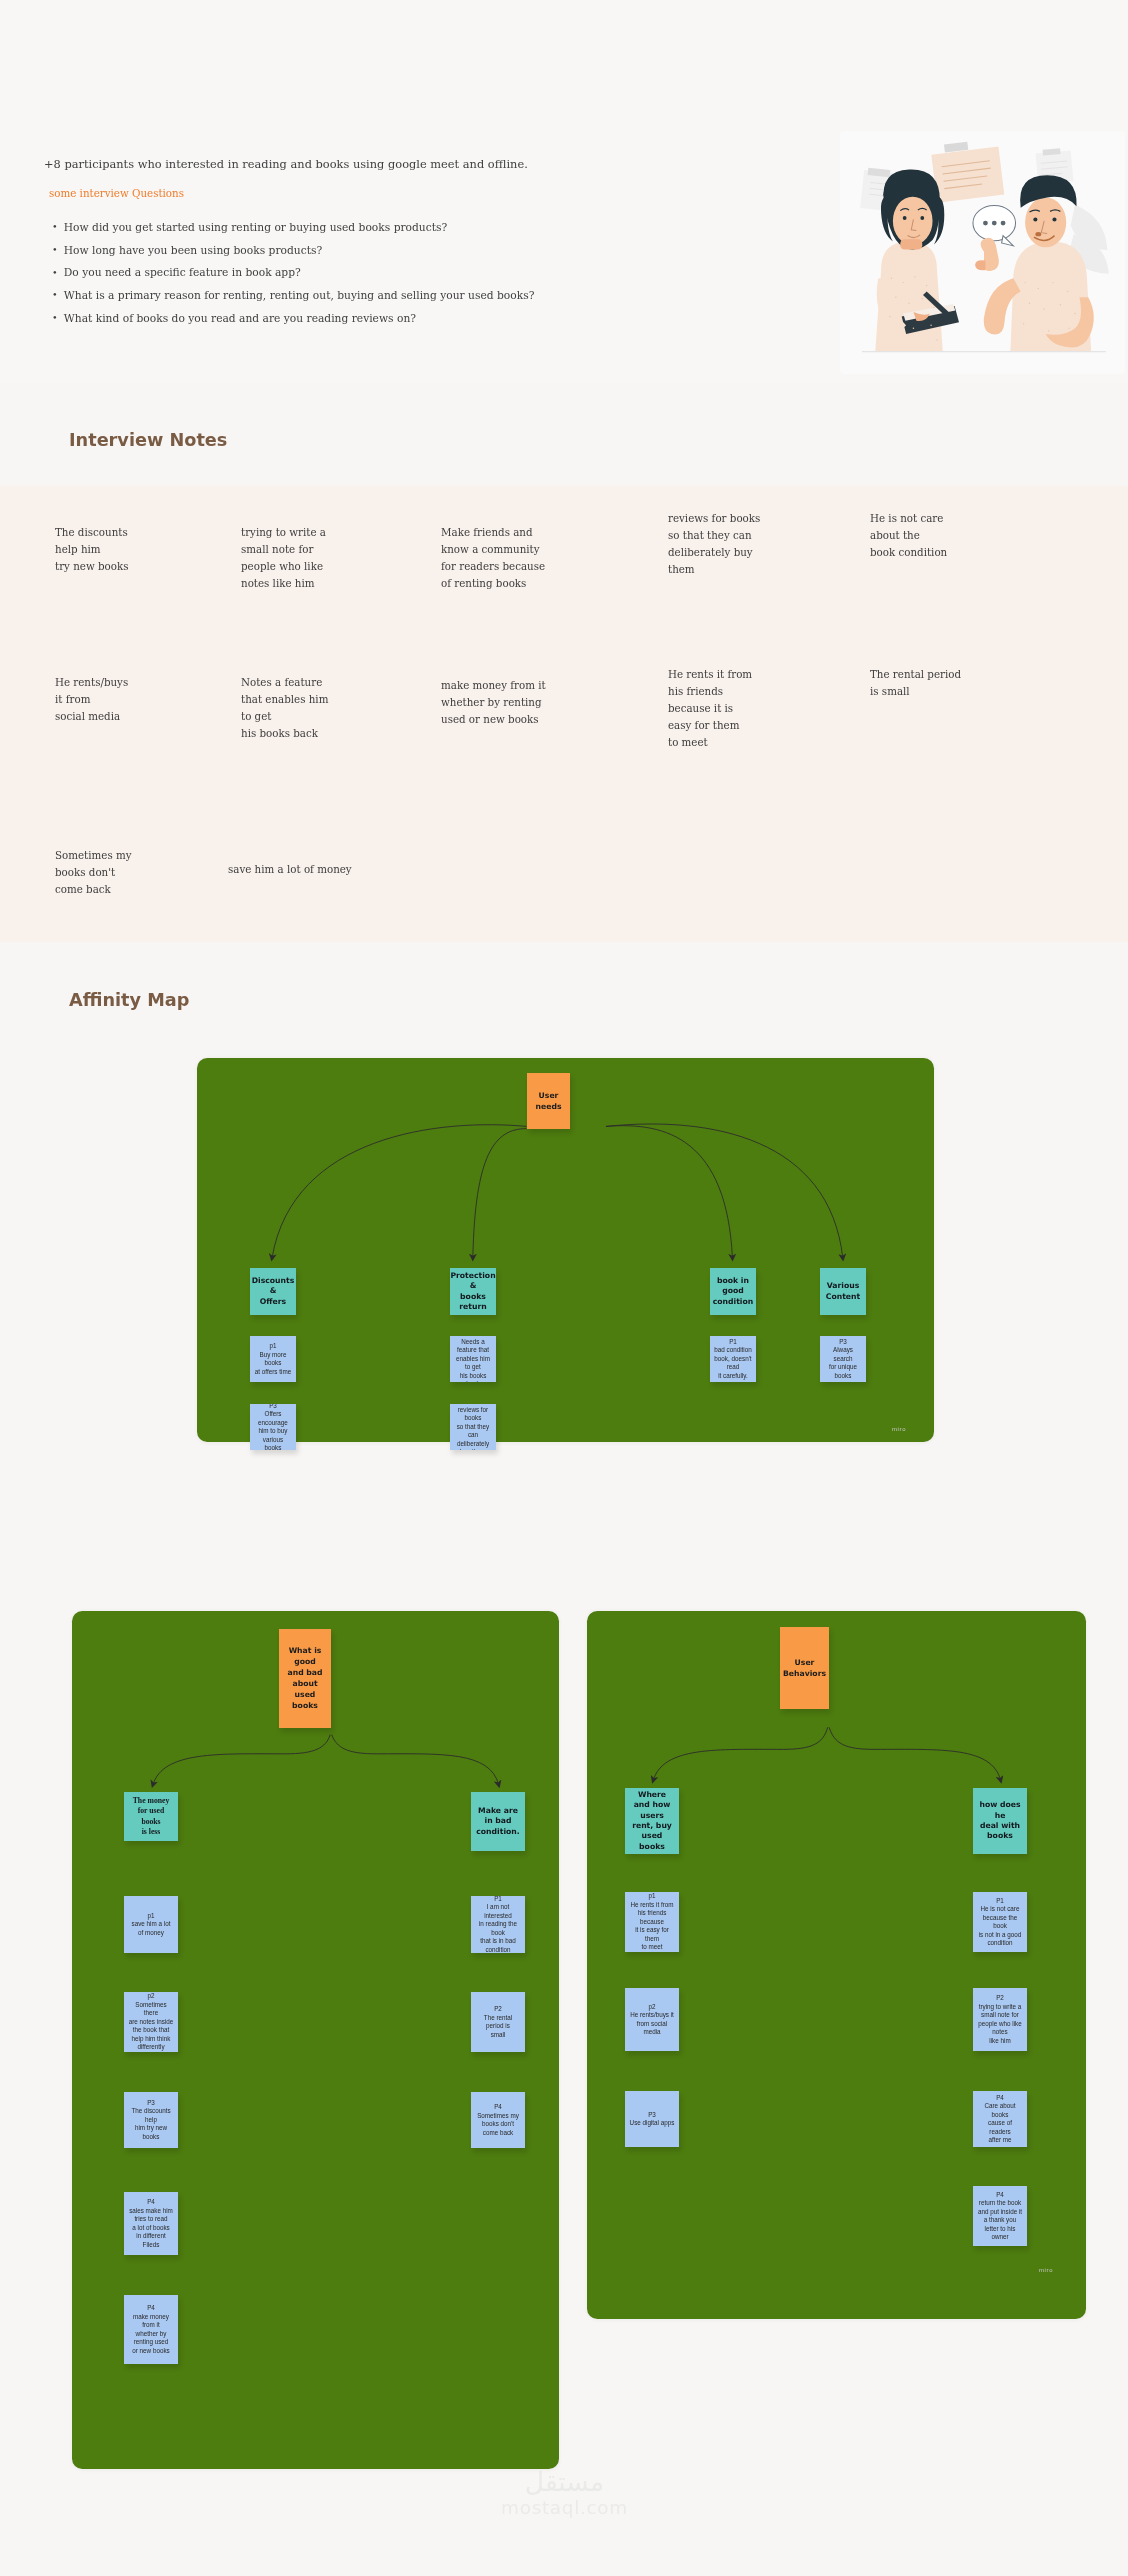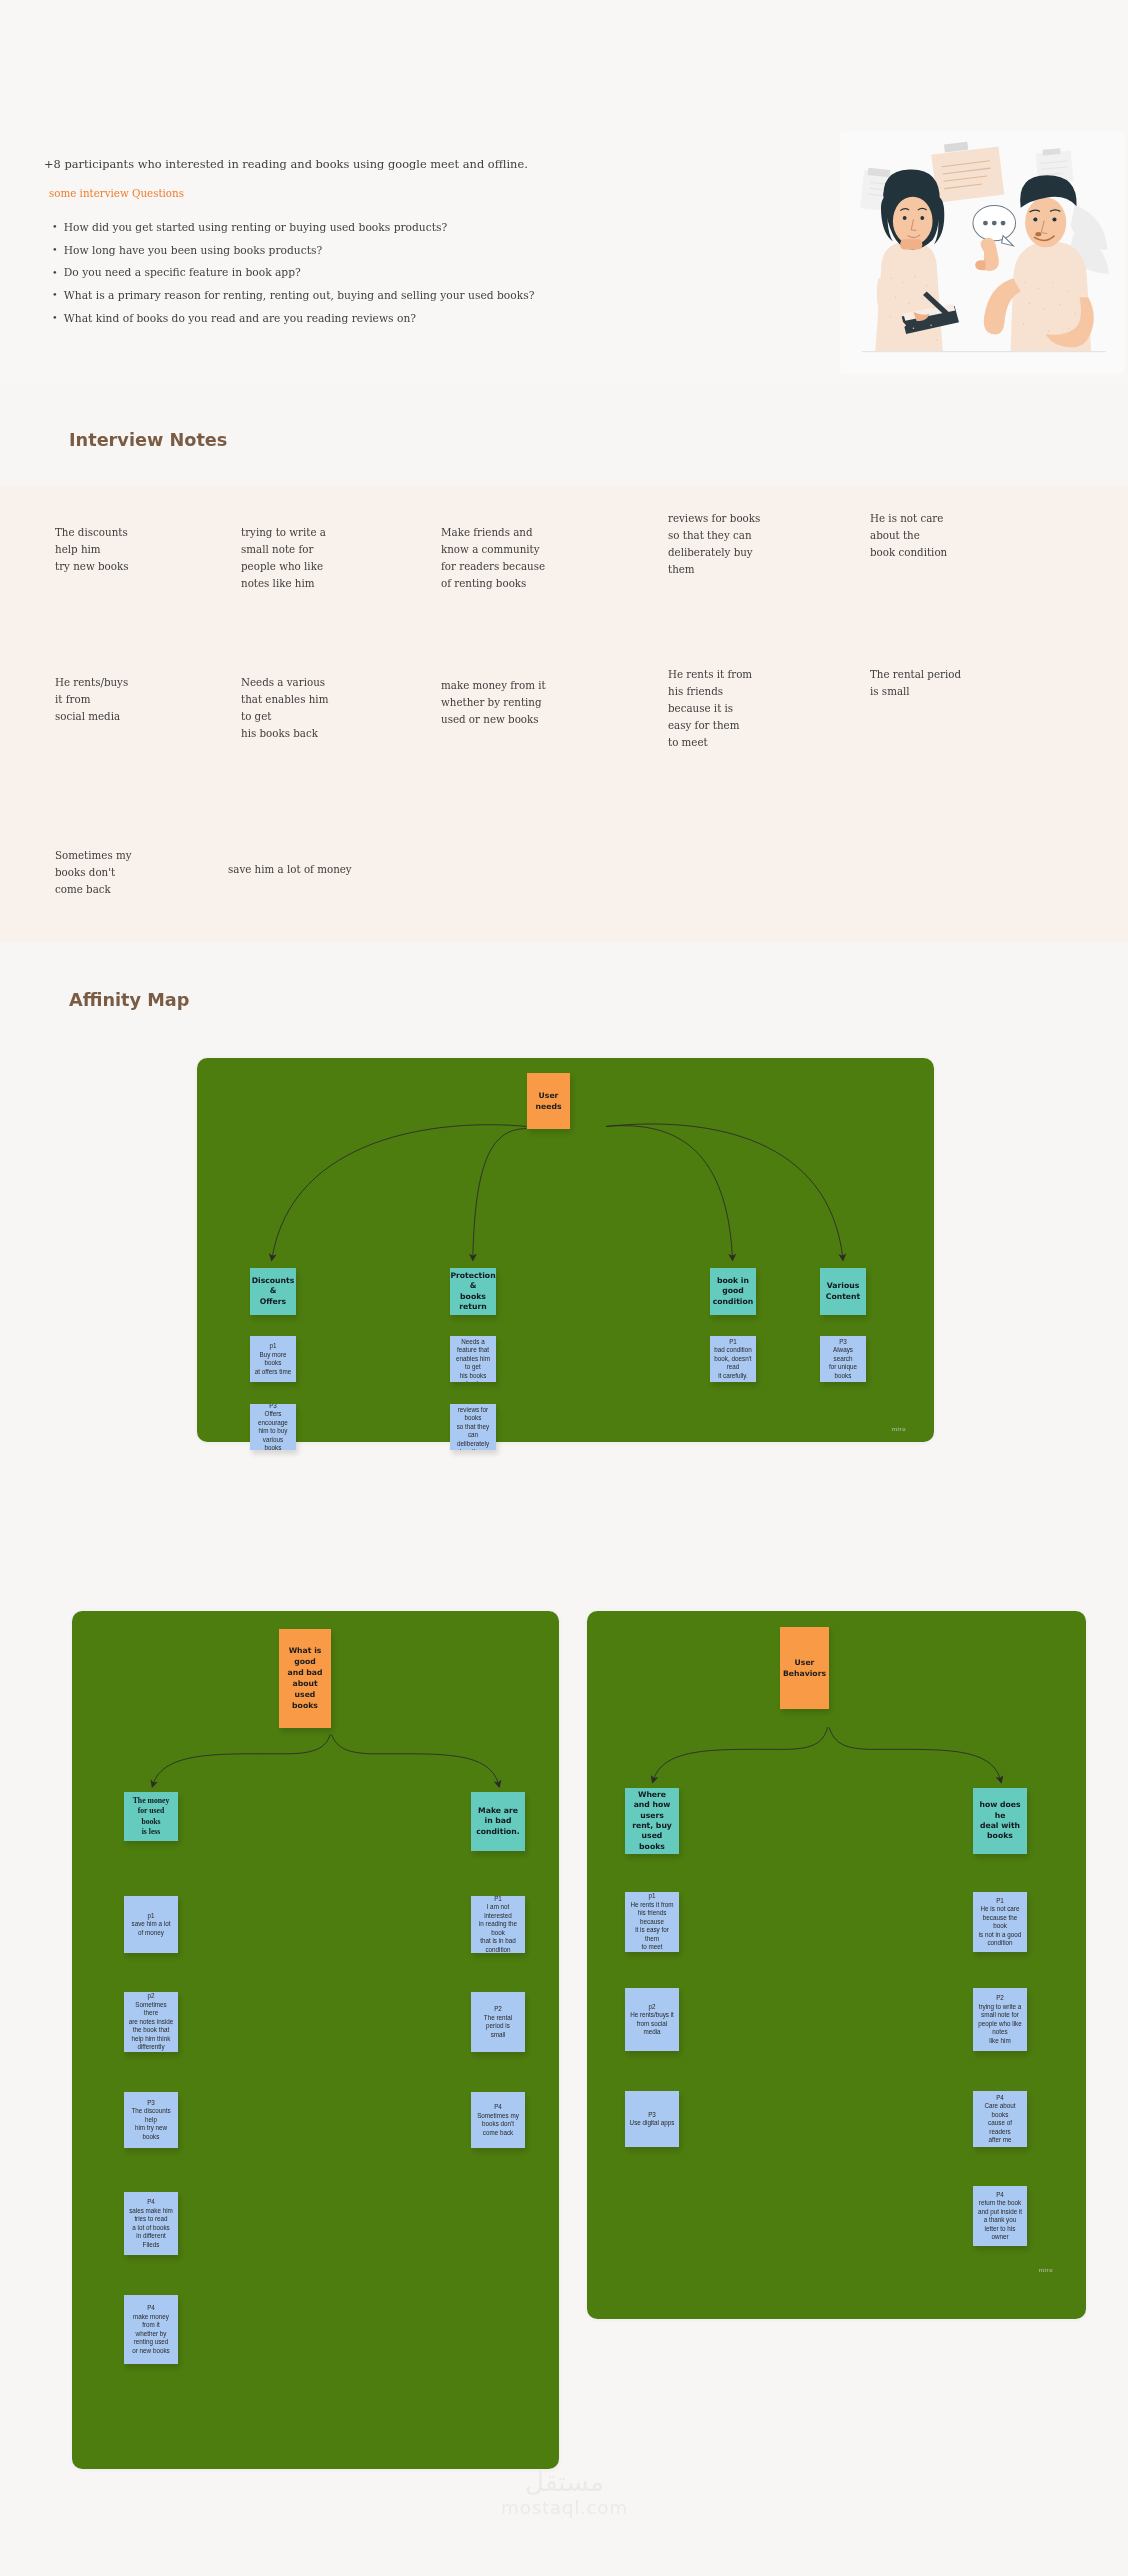--- a/index.html
+++ b/index.html
@@ -301,21 +301,21 @@
 so that they can
  deliberately buy
 them</div>
   <div class="note-txt" style="left:870px;top:23.5px;  width:110px;">He is not care
 about the
  book condition</div>
 
   <div class="note-txt" style="left:55px;  top:188px; width:99px;">He rents/buys
 it from
 social media</div>
-  <div class="note-txt" style="left:241px; top:188px; width:110px;">Needs a various
+  <div class="note-txt" style="left:241px; top:188px; width:110px;">Notes a feature
 that enables him
 to get
 his books back</div>
   <div class="note-txt" style="left:441px; top:191px; width:125px;">make money from it
  whether by renting
 used or new books</div>
   <div class="note-txt" style="left:668px; top:180px; width:118px;">He rents it from
 his friends
 because it is
 easy for them

